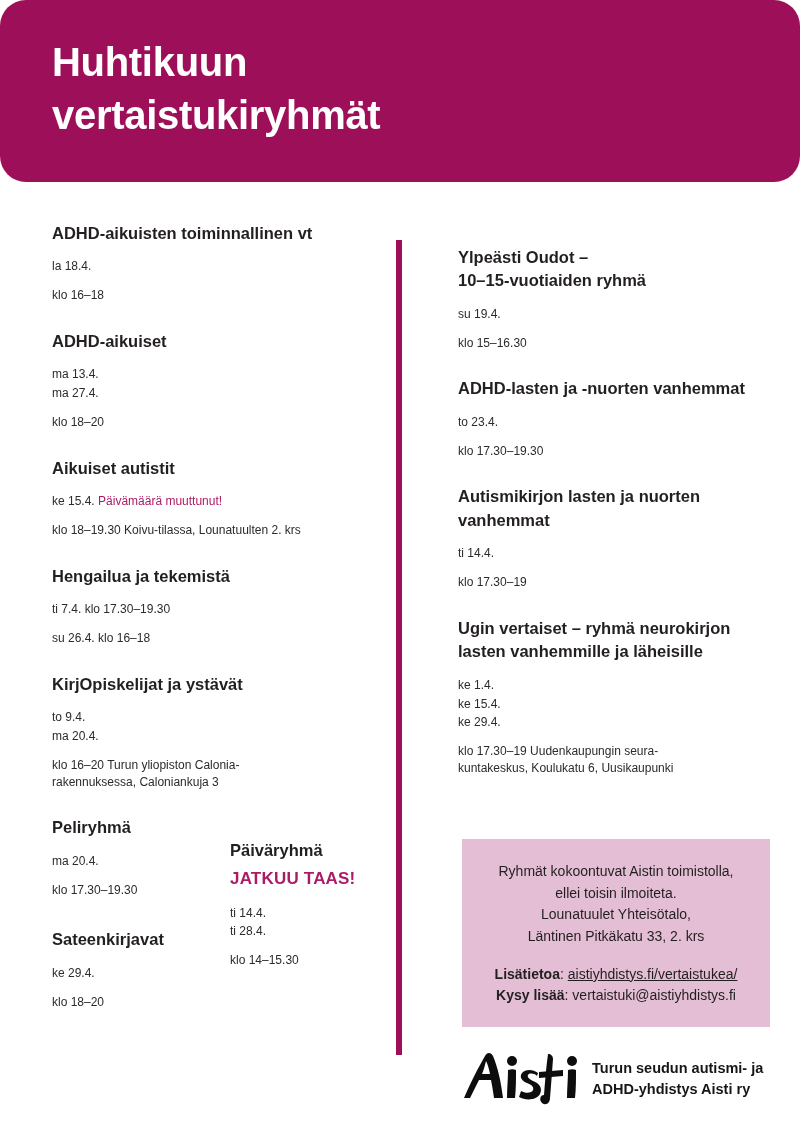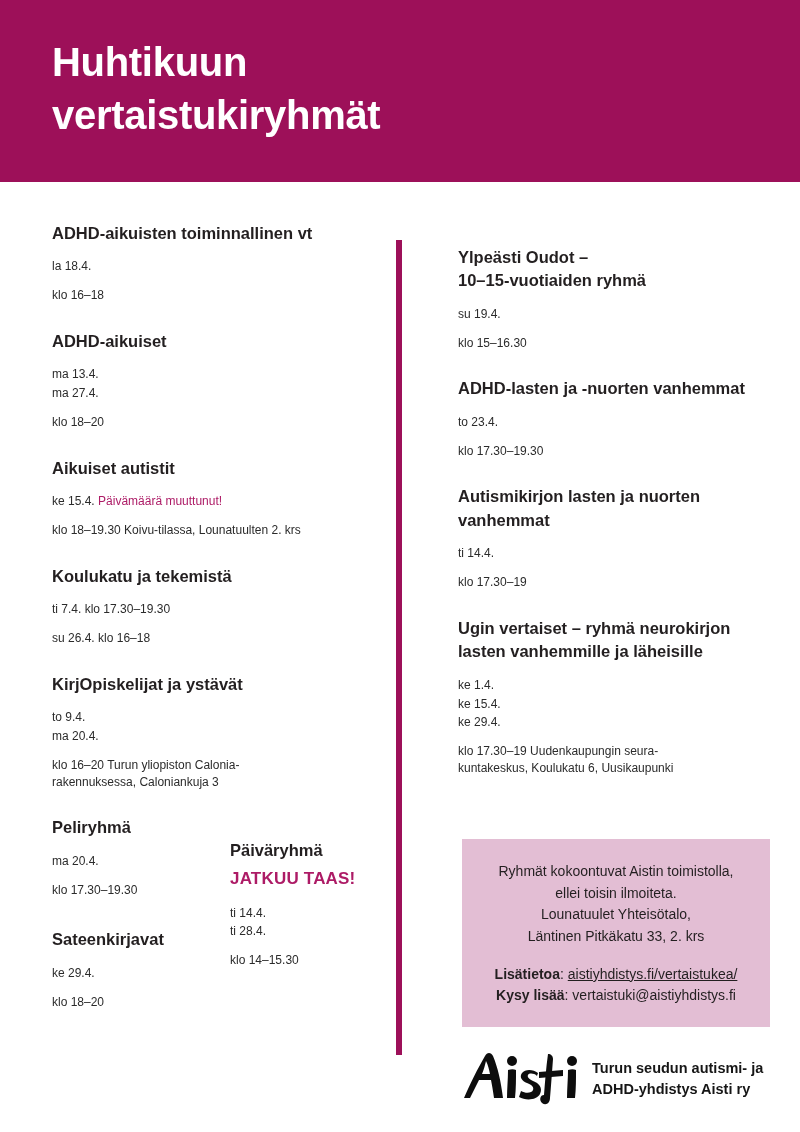--- a/index.html
+++ b/index.html
@@ -23,20 +23,21 @@
   }
 
   
   .header-band {
     position: absolute;
     left: 0;
     top: 0;
     width: 800px;
     height: 182px;
     background: #9d1059;
+    border-radius: 26px;
   }
   .header-title {
     position: absolute;
     left: 52px;
     top: 36px;
     width: 660px;
     color: #ffffff;
     font-size: 40px;
     font-weight: bold;
     line-height: 1.32;
@@ -209,21 +210,21 @@
       <div class="group">
         <div class="g-title">
           <span class="tline">Aikuiset autistit</span>
         </div>
         <div class="g-line"><span>ke 15.4. </span><span class="accent">Päivämäärä muuttunut!</span></div>
         <div class="g-line">klo 18–19.30 Koivu-tilassa, Lounatuulten 2. krs</div>
       </div>
 
       <div class="group">
         <div class="g-title">
-          <span class="tline">Koulukatu ja tekemistä</span>
+          <span class="tline">Hengailua ja tekemistä</span>
         </div>
         <div class="g-line">ti 7.4. klo 17.30–19.30</div>
         <div class="g-line">su 26.4. klo 16–18</div>
       </div>
 
       <div class="group">
         <div class="g-title">
           <span class="tline">KirjOpiskelijat ja ystävät</span>
         </div>
         <div class="g-line tight">to 9.4.</div>

